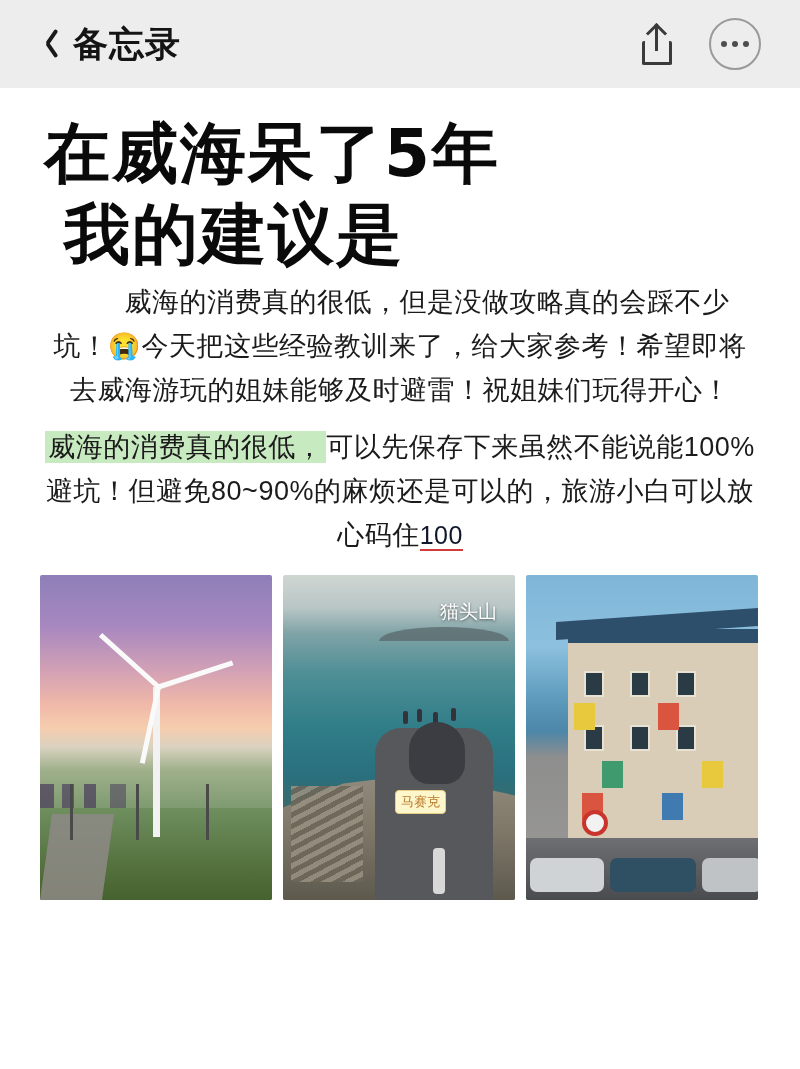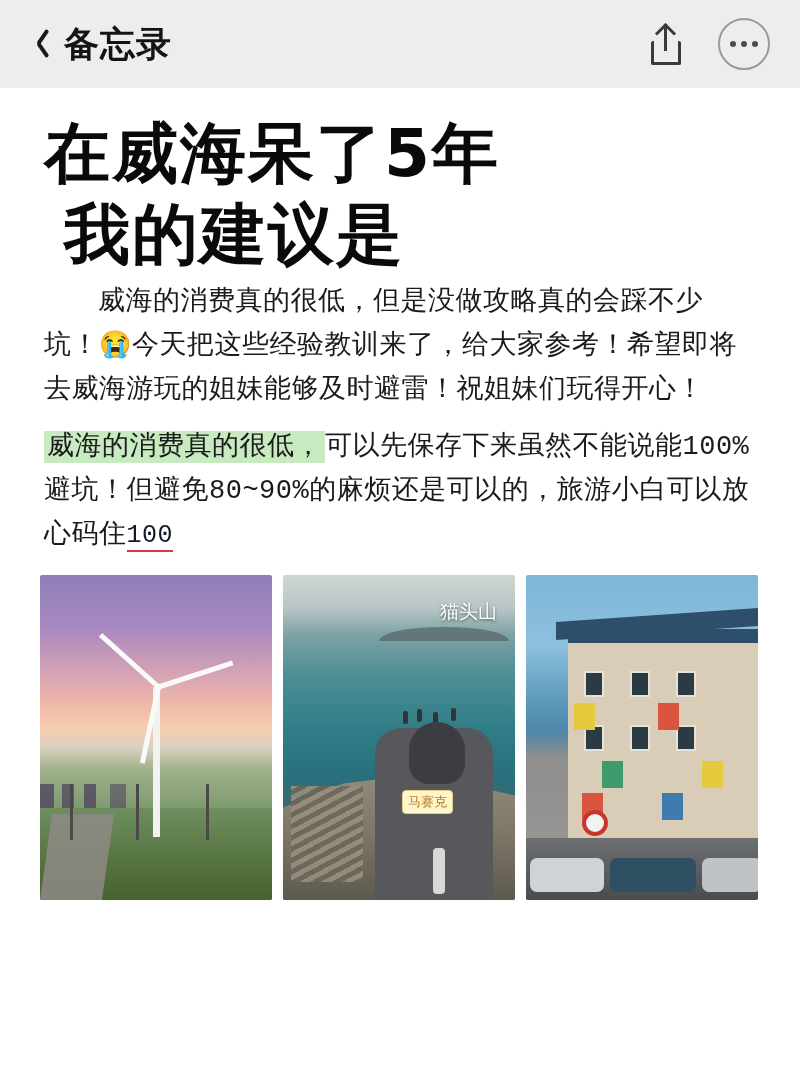--- a/index.html
+++ b/index.html
@@ -21,21 +21,21 @@
     background: #ffffff;
     box-sizing: border-box;
   }
 
   
   .navbar {
     height: 88px;
     background: #ededed;
     display: flex;
     align-items: center;
-    padding: 0 30px;
+    padding: 0 39px;
     box-sizing: border-box;
     position: relative;
   }
   .nav-back {
     display: flex;
     align-items: center;
     cursor: pointer;
   }
   .chev {
     width: 20px;
@@ -153,21 +153,22 @@
     line-height: 1.35;
     font-family: "DejaVu Sans", sans-serif;
   }
 
   .para {
     font-size: 27px;
     line-height: 1.62;
     color: #1b1b1b;
     margin: 0 0 0 0;
     letter-spacing: 0.5px;
-    font-family: Liberation Mono, monospace;
+    font-family: Liberation Sans, sans-serif;
+    text-align: center;
   }
   .indent { display: inline-block; width: 54px; }
 
   .emoji { font-size: 26px; }
 
   .hl-green {
     background: #c8eac0;
     padding: 1px 3px;
   }
 
@@ -346,21 +347,21 @@
   .ph2 .photo-label {
     position: absolute;
     top: 24px; right: 18px;
     color: #fff;
     font-size: 19px;
     font-family: Liberation Mono, monospace;
     text-shadow: 0 1px 3px rgba(0,0,0,.55);
   }
   .ph2 .face-sticker {
     position: absolute;
-    bottom: 86px; left: 119px;
+    bottom: 86px; left: 112px;
     background: #fff7cc;
     color: #b8792a;
     font-size: 13px;
     padding: 2px 5px;
     border-radius: 4px;
     font-family: "DejaVu Sans", sans-serif;
     border: 1px solid #e6cf84;
   }
 
   

